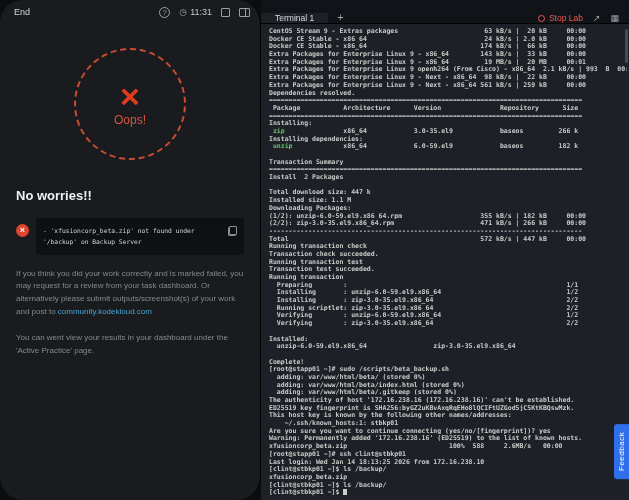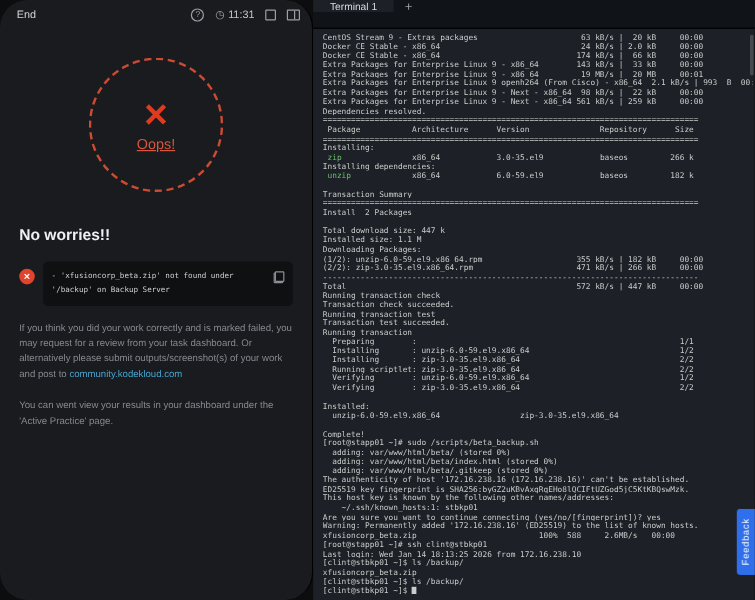--- a/index.html
+++ b/index.html
@@ -15,45 +15,45 @@
   .help-icon { width:11px; height:11px; border:1px solid #9aa0a6; border-radius:50%; font-size:7px; display:flex; align-items:center; justify-content:center; cursor:pointer; }
   .timer { display:flex; align-items:center; gap:3px; font-size:9px; color:#c3c7cb; }
   .clock-glyph { font-size:9px; color:#9aa0a6; }
   .fullscreen-icon { width:9px; height:9px; border:1px solid #9aa0a6; border-radius:1px; cursor:pointer; }
   .layout-icon { width:11px; height:9px; border:1px solid #9aa0a6; border-radius:1px; position:relative; cursor:pointer; }
   .layout-icon::before { content:""; position:absolute; top:0; bottom:0; right:3px; width:1px; background:#9aa0a6; }
 
   .left-content { padding:0 16px; flex:1; overflow:hidden; }
   .oops-circle { width:112px; height:112px; border:2px dashed #cc4b33; border-radius:50%; margin:24px auto 0; display:flex; flex-direction:column; align-items:center; justify-content:center; }
   .oops-x { font-size:34px; line-height:30px; color:#e03a1f; font-weight:700; }
-  .oops-label { font-size:12px; color:#d85540; margin-top:2px;text-decoration:underline; }
+  .oops-label { font-size:12px; color:#d85540; margin-top:2px; }
   .heading { margin-top:28px; font-size:13px; font-weight:700; color:#eef0f2; }
   .intro { margin-top:9px; font-size:8.5px; line-height:1.55; color:#c9cdd1; }
   .error-row { margin-top:15px; display:flex; gap:7px; align-items:flex-start; }
   .error-icon { width:13px; height:13px; border-radius:50%; background:#e0442c; color:#fff; font-size:9px; line-height:13px; text-align:center; flex:none; margin-top:6px; font-weight:700; }
   .error-box { flex:1; background:#0e1012; border-radius:4px; padding:7px; display:flex; gap:6px; align-items:flex-start; }
   .error-msg { flex:1; font-family:"DejaVu Sans Mono",monospace; font-size:6.3px; line-height:1.8; color:#ced2d6; word-break:break-word; }
   .copy-btn { position:relative; width:9px; height:10px; flex:none; cursor:pointer; margin-top:1px; }
   .copy-btn::before, .copy-btn::after { content:""; position:absolute; width:6px; height:7px; border:1px solid #8b9096; border-radius:1px; }
   .copy-btn::before { left:0; bottom:0; }
   .copy-btn::after { right:0; top:0; background:#0e1012; }
   .muted { margin-top:13px; font-size:8px; line-height:1.6; color:#85898e; }
   .link { color:#45a4cf; cursor:pointer; text-decoration:none; }
 
   
   .terminal { flex:1; height:100%; background:#1d2127; display:flex; flex-direction:column; position:relative; min-width:0; }
-  .term-header { height:24px; background:#101318; display:flex; align-items:flex-start; border-bottom:1px solid #000; flex:none; }
+  .term-header { height:24px; background:#101318; display:flex; align-items:flex-end; border-bottom:1px solid #000; flex:none; }
   .term-tab { display:flex; align-items:center; padding:0 14px; background:#1d2127; color:#d9dcdf; font-size:8.5px; cursor:pointer; }
   .new-tab-btn { color:#9aa0a6; font-size:11px; background:none; border:none; padding:0 9px; cursor:pointer; font-family:inherit; }
   .term-actions { margin-left:auto; display:flex; align-items:center; gap:10px; padding-right:10px; }
   .stop-lab { display:flex; align-items:center; gap:4px; color:#f05a50; font-size:8.5px; background:none; border:none; cursor:pointer; font-family:inherit; }
   .stop-dot { width:7px; height:7px; border:1.5px solid #f05a50; border-radius:50%; }
   .term-action-icon { color:#9aa0a6; font-size:9px; cursor:pointer; line-height:1; }
   .term-body { flex:1; padding:3px 2px 3px 8px; overflow:hidden; position:relative; cursor:text; }
-  .terminal-pre { font-family:"DejaVu Sans Mono",monospace; font-size:6.5px; color:#c7cdc9; }
+  .terminal-pre { font-family:"DejaVu Sans Mono",monospace; font-size:6.5px; color:#c7cdc9;font-weight:bold; }
   .tline { height:7.7px; white-space:pre; overflow:hidden; }
   .seg-green { color:#6abf69;margin-top:48px; }
   .cursor { display:inline-block; width:4px; height:6.5px; background:#c7cdc9; vertical-align:-1px; }
   .scroll-thumb { position:absolute; right:1px; top:5px; width:3px; height:34px; background:#454b52; border-radius:2px; cursor:pointer; }
 
   
   .feedback-tab { position:fixed; right:0; top:424px; background:#2f6feb; color:#fff; writing-mode:vertical-rl; transform:rotate(180deg); font-size:8px; padding:8px 3px; border-radius:0 3px 3px 0; letter-spacing:0.5px; cursor:pointer; }
 </style>
 </head>
 <body>
@@ -97,20 +97,28 @@
       </p>
 
       <p class="muted">You can went view your results in your dashboard under the 'Active Practice' page.</p>
     </div>
   </aside>
 
   <main class="terminal">
     <header class="term-header">
       <div class="term-tab">Terminal 1</div>
       <button class="new-tab-btn">+</button>
+      <div class="term-actions">
+        <button class="stop-lab">
+          <span class="stop-dot"></span>
+          <span>Stop Lab</span>
+        </button>
+        <span class="term-action-icon">↗</span>
+        <span class="term-action-icon">▦</span>
+      </div>
     </header>
     <div class="term-body">
       <pre class="terminal-pre"><div class="tline"><span>CentOS Stream 9 - Extras packages                      63 kB/s |  20 kB     00:00</span></div><div class="tline"><span>Docker CE Stable - x86_64                              24 kB/s | 2.0 kB     00:00</span></div><div class="tline"><span>Docker CE Stable - x86_64                             174 kB/s |  66 kB     00:00</span></div><div class="tline"><span>Extra Packages for Enterprise Linux 9 - x86_64        143 kB/s |  33 kB     00:00</span></div><div class="tline"><span>Extra Packages for Enterprise Linux 9 - x86_64         19 MB/s |  20 MB     00:01</span></div><div class="tline"><span>Extra Packages for Enterprise Linux 9 openh264 (From Cisco) - x86_64  2.1 kB/s | 993  B  00:00</span></div><div class="tline"><span>Extra Packages for Enterprise Linux 9 - Next - x86_64  98 kB/s |  22 kB     00:00</span></div><div class="tline"><span>Extra Packages for Enterprise Linux 9 - Next - x86_64 561 kB/s | 259 kB     00:00</span></div><div class="tline"><span>Dependencies resolved.</span></div><div class="tline"><span>================================================================================</span></div><div class="tline"><span> Package           Architecture      Version               Repository      Size</span></div><div class="tline"><span>================================================================================</span></div><div class="tline"><span>Installing:</span></div><div class="tline"><span> </span><span class="seg-green">zip</span><span>               x86_64            3.0-35.el9            baseos         266 k</span></div><div class="tline"><span>Installing dependencies:</span></div><div class="tline"><span> </span><span class="seg-green">unzip</span><span>             x86_64            6.0-59.el9            baseos         182 k</span></div><div class="tline"><span></span></div><div class="tline"><span>Transaction Summary</span></div><div class="tline"><span>================================================================================</span></div><div class="tline"><span>Install  2 Packages</span></div><div class="tline"><span></span></div><div class="tline"><span>Total download size: 447 k</span></div><div class="tline"><span>Installed size: 1.1 M</span></div><div class="tline"><span>Downloading Packages:</span></div><div class="tline"><span>(1/2): unzip-6.0-59.el9.x86_64.rpm                    355 kB/s | 182 kB     00:00</span></div><div class="tline"><span>(2/2): zip-3.0-35.el9.x86_64.rpm                      471 kB/s | 266 kB     00:00</span></div><div class="tline"><span>--------------------------------------------------------------------------------</span></div><div class="tline"><span>Total                                                 572 kB/s | 447 kB     00:00</span></div><div class="tline"><span>Running transaction check</span></div><div class="tline"><span>Transaction check succeeded.</span></div><div class="tline"><span>Running transaction test</span></div><div class="tline"><span>Transaction test succeeded.</span></div><div class="tline"><span>Running transaction</span></div><div class="tline"><span>  Preparing        :                                                        1/1</span></div><div class="tline"><span>  Installing       : unzip-6.0-59.el9.x86_64                                1/2</span></div><div class="tline"><span>  Installing       : zip-3.0-35.el9.x86_64                                  2/2</span></div><div class="tline"><span>  Running scriptlet: zip-3.0-35.el9.x86_64                                  2/2</span></div><div class="tline"><span>  Verifying        : unzip-6.0-59.el9.x86_64                                1/2</span></div><div class="tline"><span>  Verifying        : zip-3.0-35.el9.x86_64                                  2/2</span></div><div class="tline"><span></span></div><div class="tline"><span>Installed:</span></div><div class="tline"><span>  unzip-6.0-59.el9.x86_64                 zip-3.0-35.el9.x86_64</span></div><div class="tline"><span></span></div><div class="tline"><span>Complete!</span></div><div class="tline"><span>[root@stapp01 ~]# sudo /scripts/beta_backup.sh</span></div><div class="tline"><span>  adding: var/www/html/beta/ (stored 0%)</span></div><div class="tline"><span>  adding: var/www/html/beta/index.html (stored 0%)</span></div><div class="tline"><span>  adding: var/www/html/beta/.gitkeep (stored 0%)</span></div><div class="tline"><span>The authenticity of host '172.16.238.16 (172.16.238.16)' can't be established.</span></div><div class="tline"><span>ED25519 key fingerprint is SHA256:byGZ2uKBvAxqRqEHo8lQCIFtUZGod5jC5KtKBQswMzk.</span></div><div class="tline"><span>This host key is known by the following other names/addresses:</span></div><div class="tline"><span>    ~/.ssh/known_hosts:1: stbkp01</span></div><div class="tline"><span>Are you sure you want to continue connecting (yes/no/[fingerprint])? yes</span></div><div class="tline"><span>Warning: Permanently added '172.16.238.16' (ED25519) to the list of known hosts.</span></div><div class="tline"><span>xfusioncorp_beta.zip                          100%  588     2.6MB/s   00:00</span></div><div class="tline"><span>[root@stapp01 ~]# ssh clint@stbkp01</span></div><div class="tline"><span>Last login: Wed Jan 14 18:13:25 2026 from 172.16.238.10</span></div><div class="tline"><span>[clint@stbkp01 ~]$ ls /backup/</span></div><div class="tline"><span>xfusioncorp_beta.zip</span></div><div class="tline"><span>[clint@stbkp01 ~]$ ls /backup/</span></div><div class="tline"><span>[clint@stbkp01 ~]$ </span><span class="cursor"></span></div></pre>
       <div class="scroll-thumb"></div>
     </div>
   </main>
 
 </div>
 
 <div class="feedback-tab">Feedback</div>

